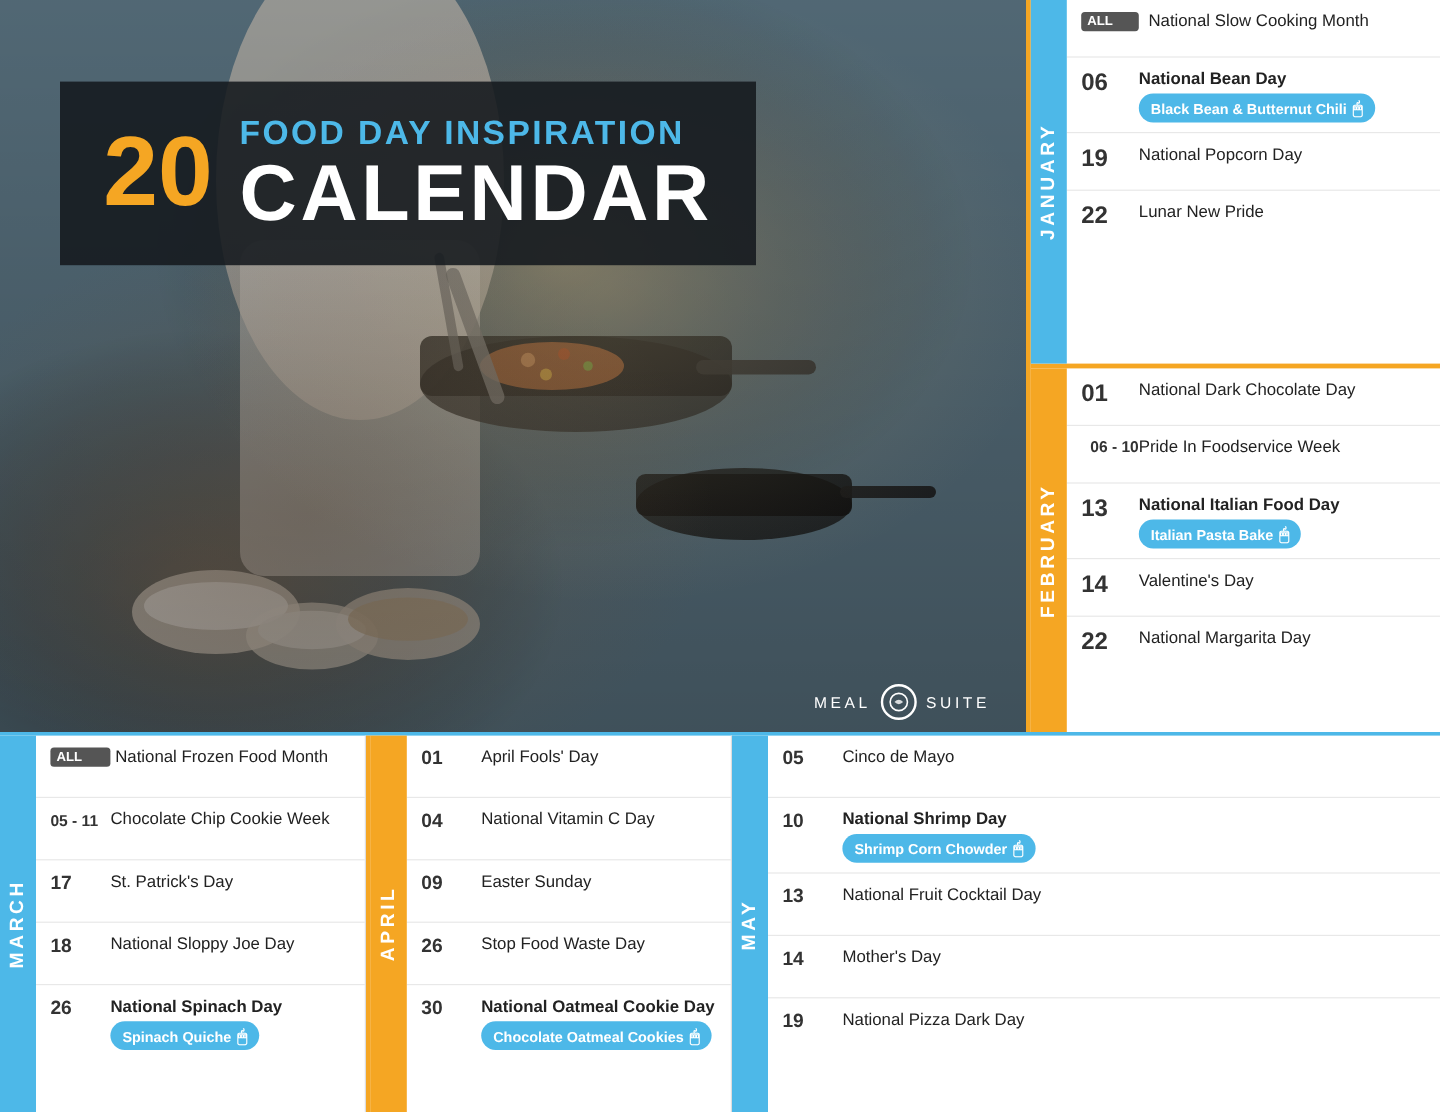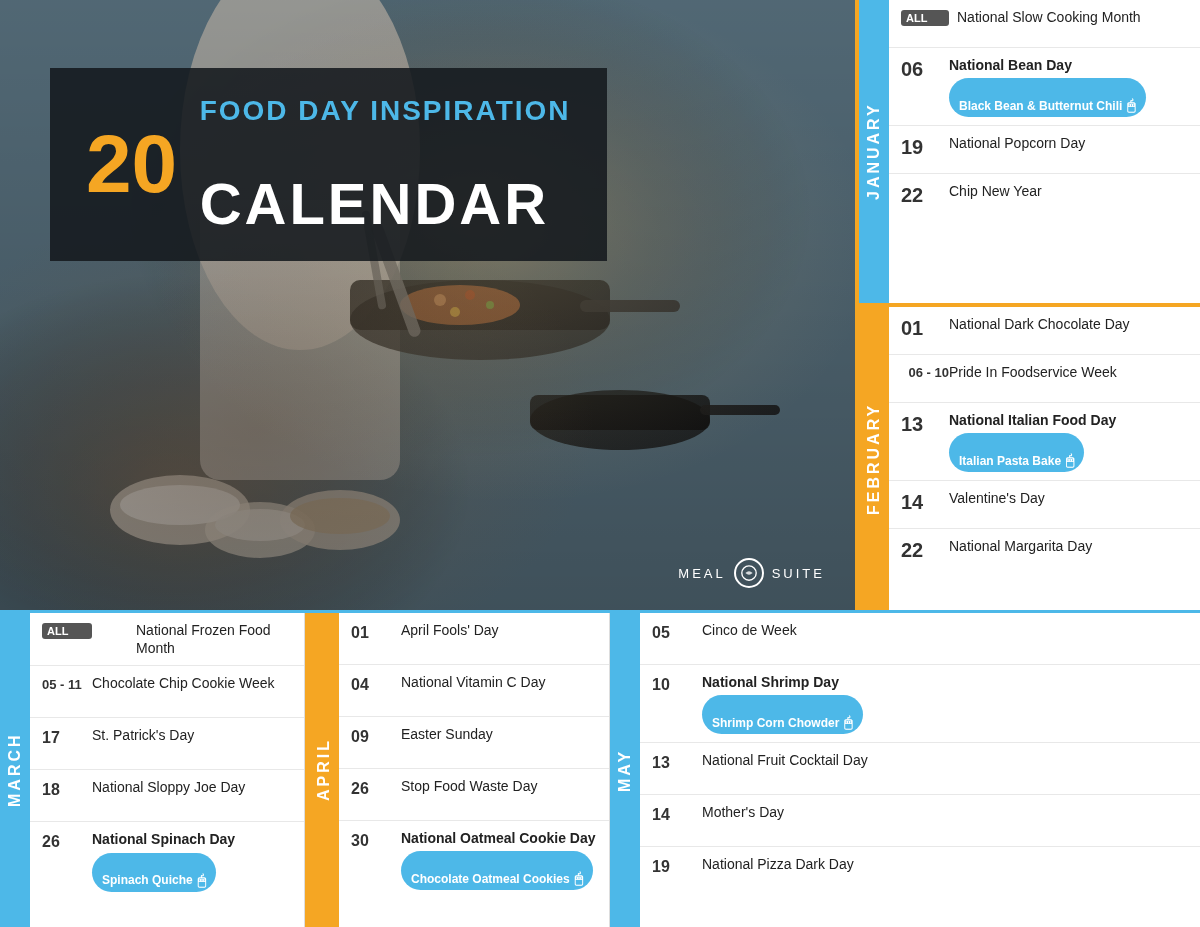--- a/index.html
+++ b/index.html
@@ -17,44 +17,44 @@
     .hero-overlay { position: absolute; inset: 0; background: 
       radial-gradient(ellipse at 60% 40%, rgba(180,160,120,0.3) 0%, transparent 50%),
       radial-gradient(ellipse at 30% 70%, rgba(100,80,60,0.4) 0%, transparent 40%),
       linear-gradient(180deg, rgba(0,0,0,0.1) 0%, rgba(0,0,0,0.3) 100%); }
     
     
     .title-box { position: absolute; top: 68px; left: 50px; background: rgba(20,25,30,0.88); padding: 28px 36px 28px 36px; }
     .title-year { font-size: 82px; font-weight: 900; color: #f5a623; line-height: 1; display: inline-block; margin-right: 18px; vertical-align: middle; }
     .title-right { display: inline-block; vertical-align: middle; }
     .title-food-day { font-size: 28px; font-weight: 700; color: #4db8e8; letter-spacing: 2px; line-height: 1.1; }
-    .title-calendar { font-size: 58px; font-weight: 900; color: #fff; letter-spacing: 3px; line-height: 1; margin-top: 48px; }
-
-    
-    .mealsuite-logo { position: absolute; bottom: 22px; right: 30px; display: flex; align-items: center; gap: 8px; }
+    .title-calendar { font-size: 66px; font-weight: 900; color: #fff; letter-spacing: 3px; line-height: 1; }
+
+    
+    .mealsuite-logo { position: absolute; bottom: 10px; right: 30px; display: flex; align-items: center; gap: 8px; }
     .logo-text { font-size: 13px; letter-spacing: 3px; color: #fff; font-weight: 500; }
     .logo-icon { width: 30px; height: 30px; border: 2px solid #fff; border-radius: 50%; display: flex; align-items: center; justify-content: center; }
     .logo-icon svg { width: 18px; height: 18px; }
 
     
     .right-panel { flex: 1; display: flex; flex-direction: column; border-left: 4px solid #f5a623; }
 
     .month-section { display: flex; }
     .month-label { writing-mode: vertical-rl; transform: rotate(180deg); background: #4db8e8; color: #fff; font-weight: 900; font-size: 16px; letter-spacing: 3px; padding: 8px 6px; display: flex; align-items: center; justify-content: center; min-width: 28px; text-transform: uppercase; }
     .month-label.feb { background: #f5a623; }
 
     .month-entries { flex: 1; }
     .entry { display: flex; align-items: flex-start; border-bottom: 1px solid #e8e8e8; padding: 8px 12px; min-height: 48px; }
     .entry.all-month .date-col { color: #fff; background: #555; font-size: 11px; font-weight: 700; padding: 3px 5px; border-radius: 3px; margin-top: 2px; }
     .date-col { font-weight: 700; font-size: 20px; color: #333; min-width: 48px; padding-top: 2px; }
     .date-range { font-size: 13px; font-weight: 700; color: #333; min-width: 48px; text-align: right; }
     .entry-content { flex: 1; }
     .entry-title { font-size: 14px; color: #222; line-height: 1.3; }
     .entry-title.bold { font-weight: 700; }
-    .recipe-badge { display: inline-flex; align-items: center; background: #4db8e8; color: #fff; font-size: 12px; font-weight: 600; padding: 19px 10px 3px 10px; border-radius: 20px; margin-top: 4px; gap: 5px; }
+    .recipe-badge { display: inline-flex; align-items: center; background: #4db8e8; color: #fff; font-size: 12px; font-weight: 600; padding: 4px 10px 3px 10px; border-radius: 20px; margin-top: 4px; gap: 5px; }
     .recipe-badge .cursor { font-size: 14px; }
 
     
     .bottom-row { display: flex; flex: 1; border-top: 3px solid #4db8e8; }
 
     
     .march-col { flex: 0 0 305px; display: flex; border-right: 1px solid #ddd; }
     .month-vert { writing-mode: vertical-rl; transform: rotate(180deg); background: #4db8e8; color: #fff; font-weight: 900; font-size: 16px; letter-spacing: 3px; padding: 8px 6px; display: flex; align-items: center; justify-content: center; min-width: 28px; text-transform: uppercase; }
     .month-vert.april { background: #f5a623; }
     .month-vert.may { background: #4db8e8; }
@@ -181,21 +181,21 @@
           <div class="entry">
             <div class="date-col">19</div>
             <div class="entry-content">
               <div class="entry-title">National Popcorn Day</div>
             </div>
           </div>
 
           <div class="entry" style="border-bottom:none;">
             <div class="date-col">22</div>
             <div class="entry-content">
-              <div class="entry-title">Chip New Year</div>
+              <div class="entry-title">Lunar New Pride</div>
             </div>
           </div>
         </div>
       </div>
 
       <div style="height:4px;background:#f5a623;"></div>
 
       <div class="month-section" style="flex:1;">
         <div class="month-label feb">FEBRUARY</div>
         <div class="month-entries">
@@ -244,21 +244,21 @@
   </div>
 
   <div class="bottom-row">
 
     <div class="march-col">
       <div class="month-vert">MARCH</div>
       <div class="month-entries-col">
 
         <div class="bottom-entry">
           <div class="bottom-date" style="font-size:11px;font-weight:700;background:#555;color:#fff;padding:2px 5px;border-radius:3px;margin-top:2px;align-self:flex-start;">ALL</div>
-          <div class="bottom-content" style="padding-left:20px;margin-left:24px;">
+          <div class="bottom-content" style="padding-left:4px;">
             <div class="bottom-title">National Frozen Food Month</div>
           </div>
         </div>
 
         <div class="bottom-entry">
           <div class="bottom-date range" style="font-size:13px;">05 - 11</div>
           <div class="bottom-content">
             <div class="bottom-title">Chocolate Chip Cookie Week</div>
           </div>
         </div>
@@ -335,21 +335,21 @@
       </div>
     </div>
 
     <div class="may-col">
       <div class="month-vert may">MAY</div>
       <div class="month-entries-col" style="flex:1;">
 
         <div class="bottom-entry">
           <div class="bottom-date">05</div>
           <div class="bottom-content">
-            <div class="bottom-title">Cinco de Week</div>
+            <div class="bottom-title">Cinco de Mayo</div>
           </div>
         </div>
 
         <div class="bottom-entry">
           <div class="bottom-date">10</div>
           <div class="bottom-content">
             <div class="bottom-title bold">National Shrimp Day</div>
             <span class="recipe-badge">
               <span>Shrimp Corn Chowder</span>
               <span class="cursor">🖱</span>

